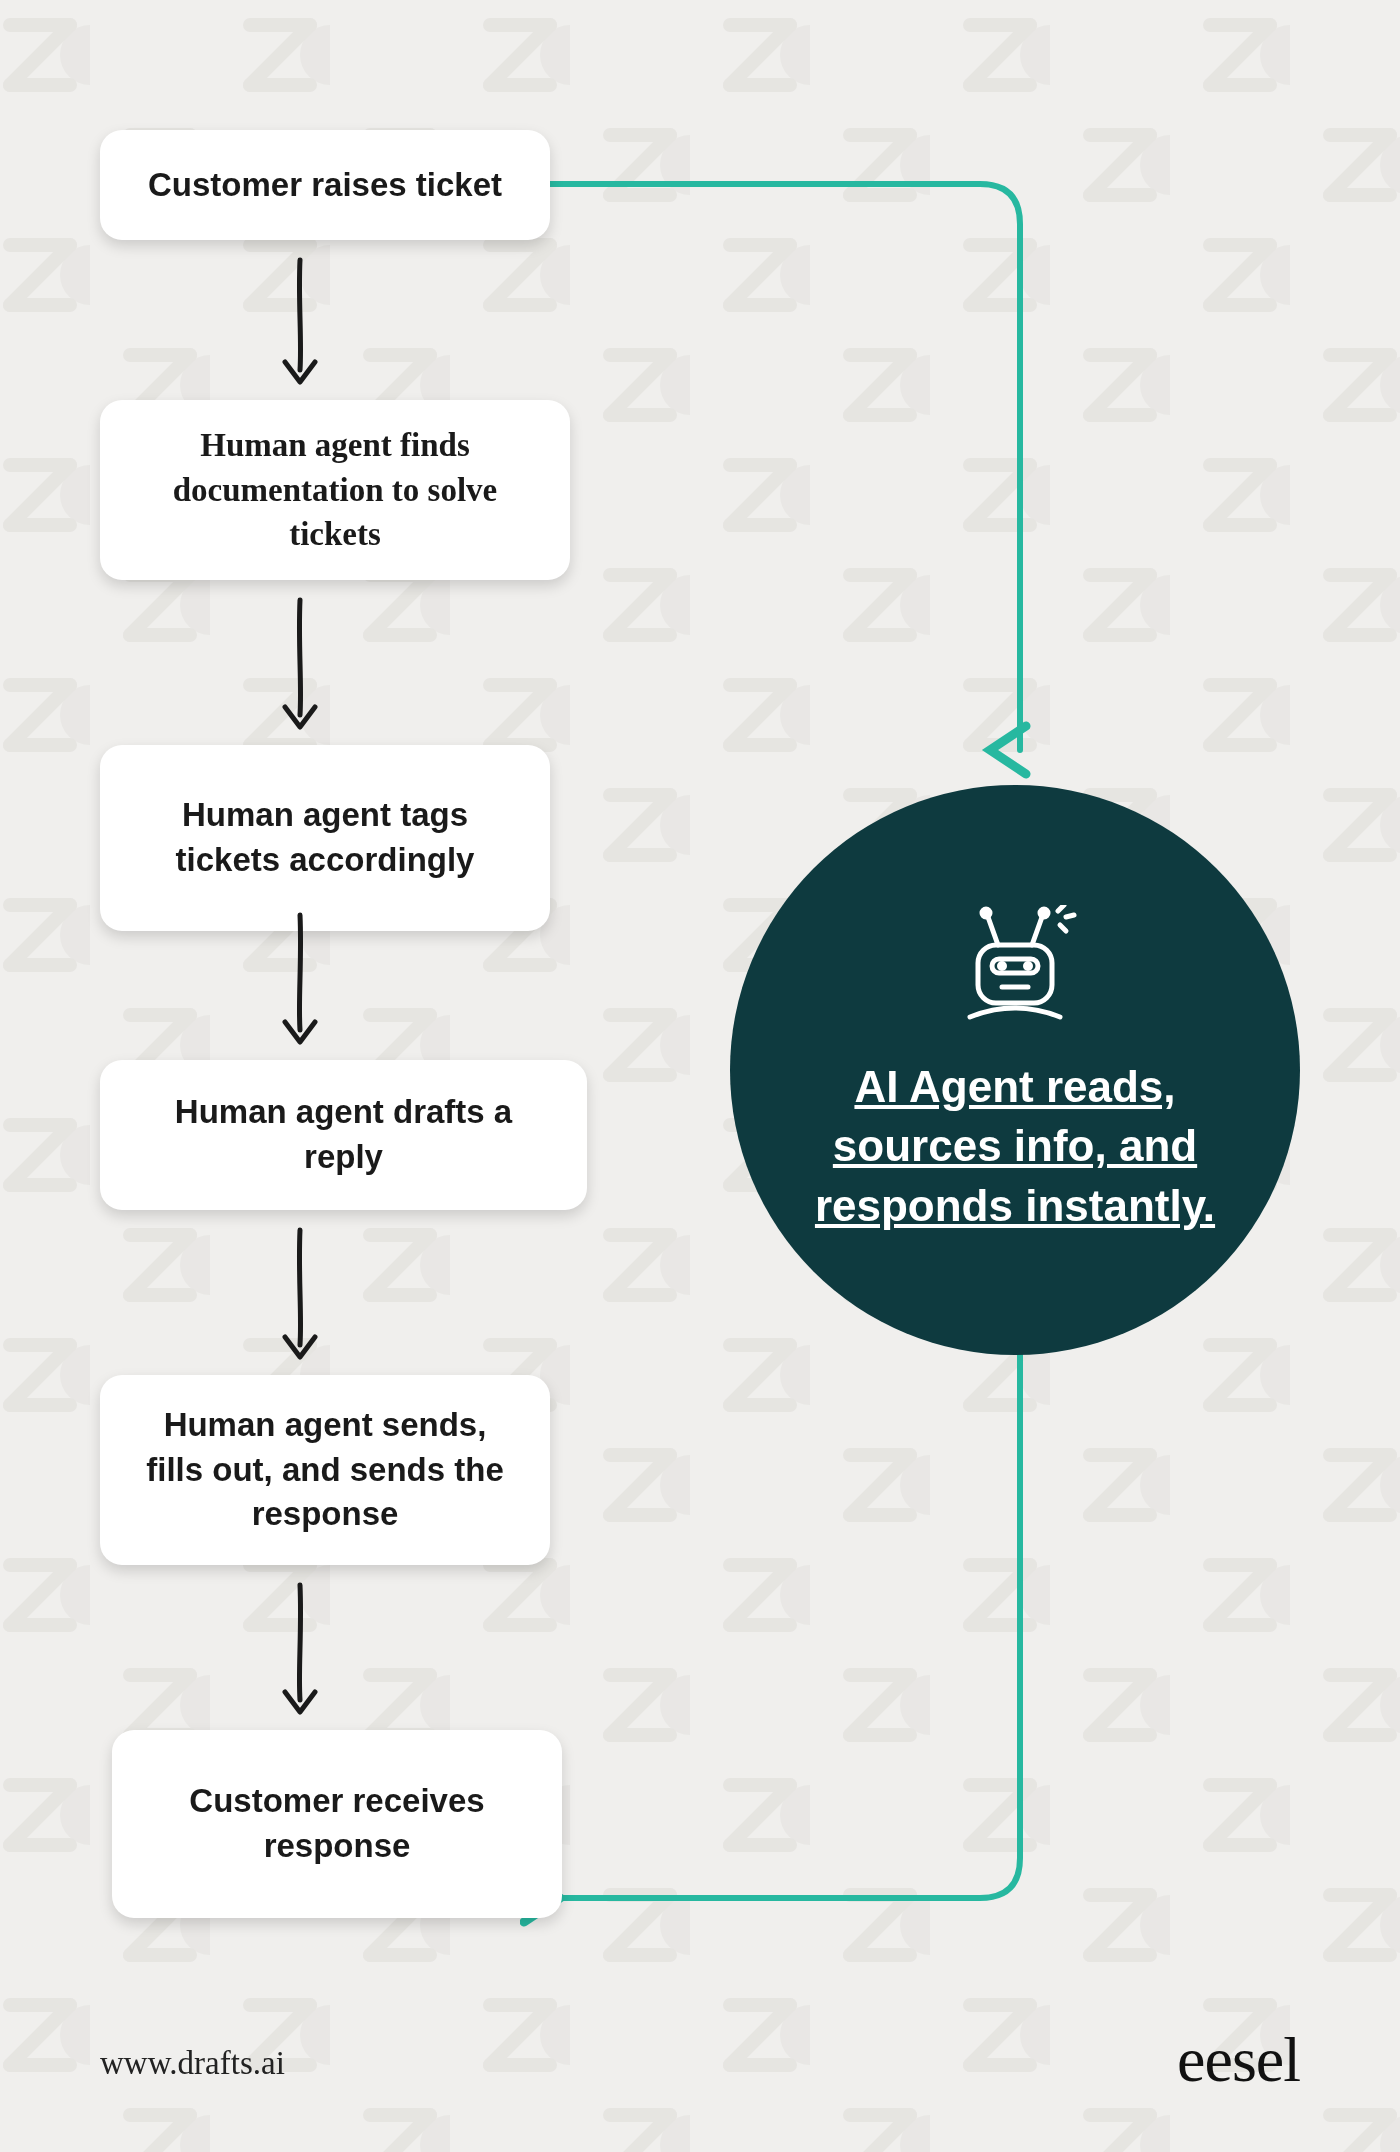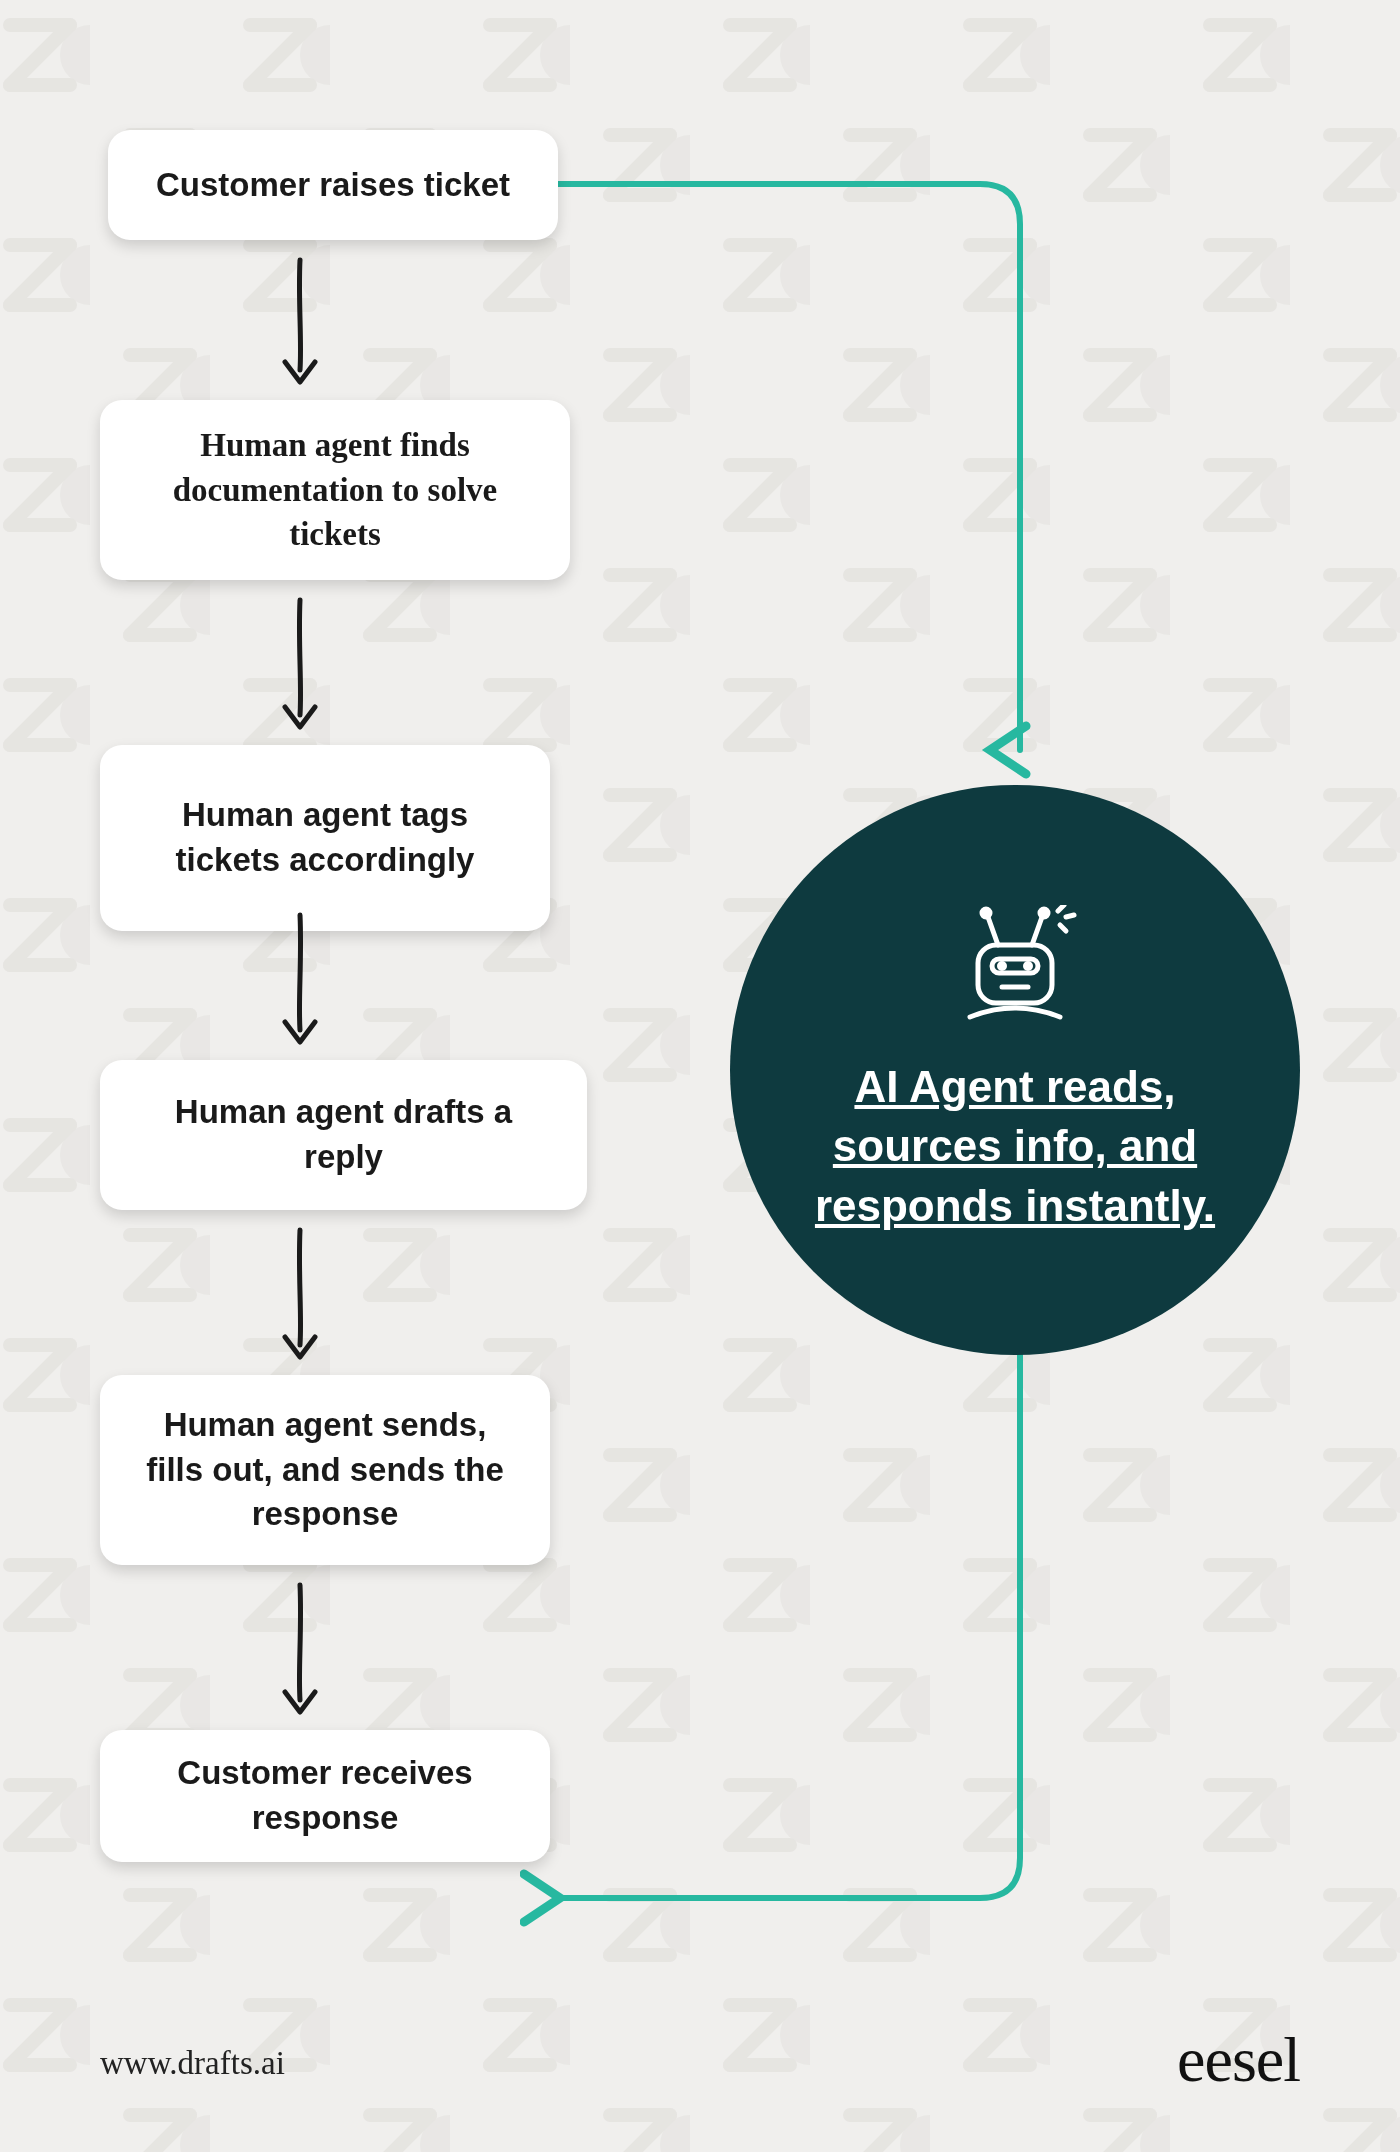--- a/index.html
+++ b/index.html
@@ -147,41 +147,41 @@
 
 <svg class="connector" style="left:520px; top:1340px; width:560px; height:620px;" viewBox="0 0 560 620">
   <defs>
     <marker id="tealHeadLeft" viewBox="0 0 20 20" refX="4" refY="10" markerWidth="10" markerHeight="10" orient="auto-start-reverse">
       <path d="M16 2 L4 10 L16 18" fill="none" stroke="#27b8a0" stroke-width="3" stroke-linecap="round"></path>
     </marker>
   </defs>
   <path d="M 500 10 L 500 518 Q 500 558 460 558 L 40 558" fill="none" stroke="#27b8a0" stroke-width="6" stroke-linecap="round" marker-end="url(#tealHeadLeft)"></path>
 </svg>
 
-<div class="card" style="left:108px; top:130px; width:450px; height:110px;">
+<div class="card" style="left:100px; top:130px; width:450px; height:110px;">
   <span>Customer raises ticket</span>
 </div>
 
 <div class="card" style="left:100px; top:400px; width:470px; height:180px;font-family:Liberation Serif, serif;">
   <span>Human agent finds documentation to solve tickets</span>
 </div>
 
 <div class="card" style="left:100px; top:745px; width:450px; height:186px;">
   <span>Human agent tags tickets accordingly</span>
 </div>
 
 <div class="card" style="left:100px; top:1060px; width:487px; height:150px;align-items:center;">
   <span>Human agent drafts a reply</span>
 </div>
 
 <div class="card" style="left:100px; top:1375px; width:450px; height:190px;">
   <span>Human agent sends, fills out, and sends the response</span>
 </div>
 
-<div class="card" style="left:100px; top:1730px; width:450px; height:132px;">
+<div class="card" style="left:112px; top:1730px; width:450px; height:188px;">
   <span>Customer receives response</span>
 </div>
 
 <svg class="arrow-down" style="left:260px; top:250px; width:80px; height:145px;" viewBox="0 0 80 145">
   <path d="M40 10 C38 50 42 90 40 120" fill="none" stroke="#1a1a1a" stroke-width="5" stroke-linecap="round"></path>
   <path d="M25 112 L40 132 L55 112" fill="none" stroke="#1a1a1a" stroke-width="5" stroke-linecap="round" stroke-linejoin="round"></path>
 </svg>
 <svg class="arrow-down" style="left:260px; top:590px; width:80px; height:150px;" viewBox="0 0 80 150">
   <path d="M40 10 C38 55 42 95 40 125" fill="none" stroke="#1a1a1a" stroke-width="5" stroke-linecap="round"></path>
   <path d="M25 117 L40 137 L55 117" fill="none" stroke="#1a1a1a" stroke-width="5" stroke-linecap="round" stroke-linejoin="round"></path>

